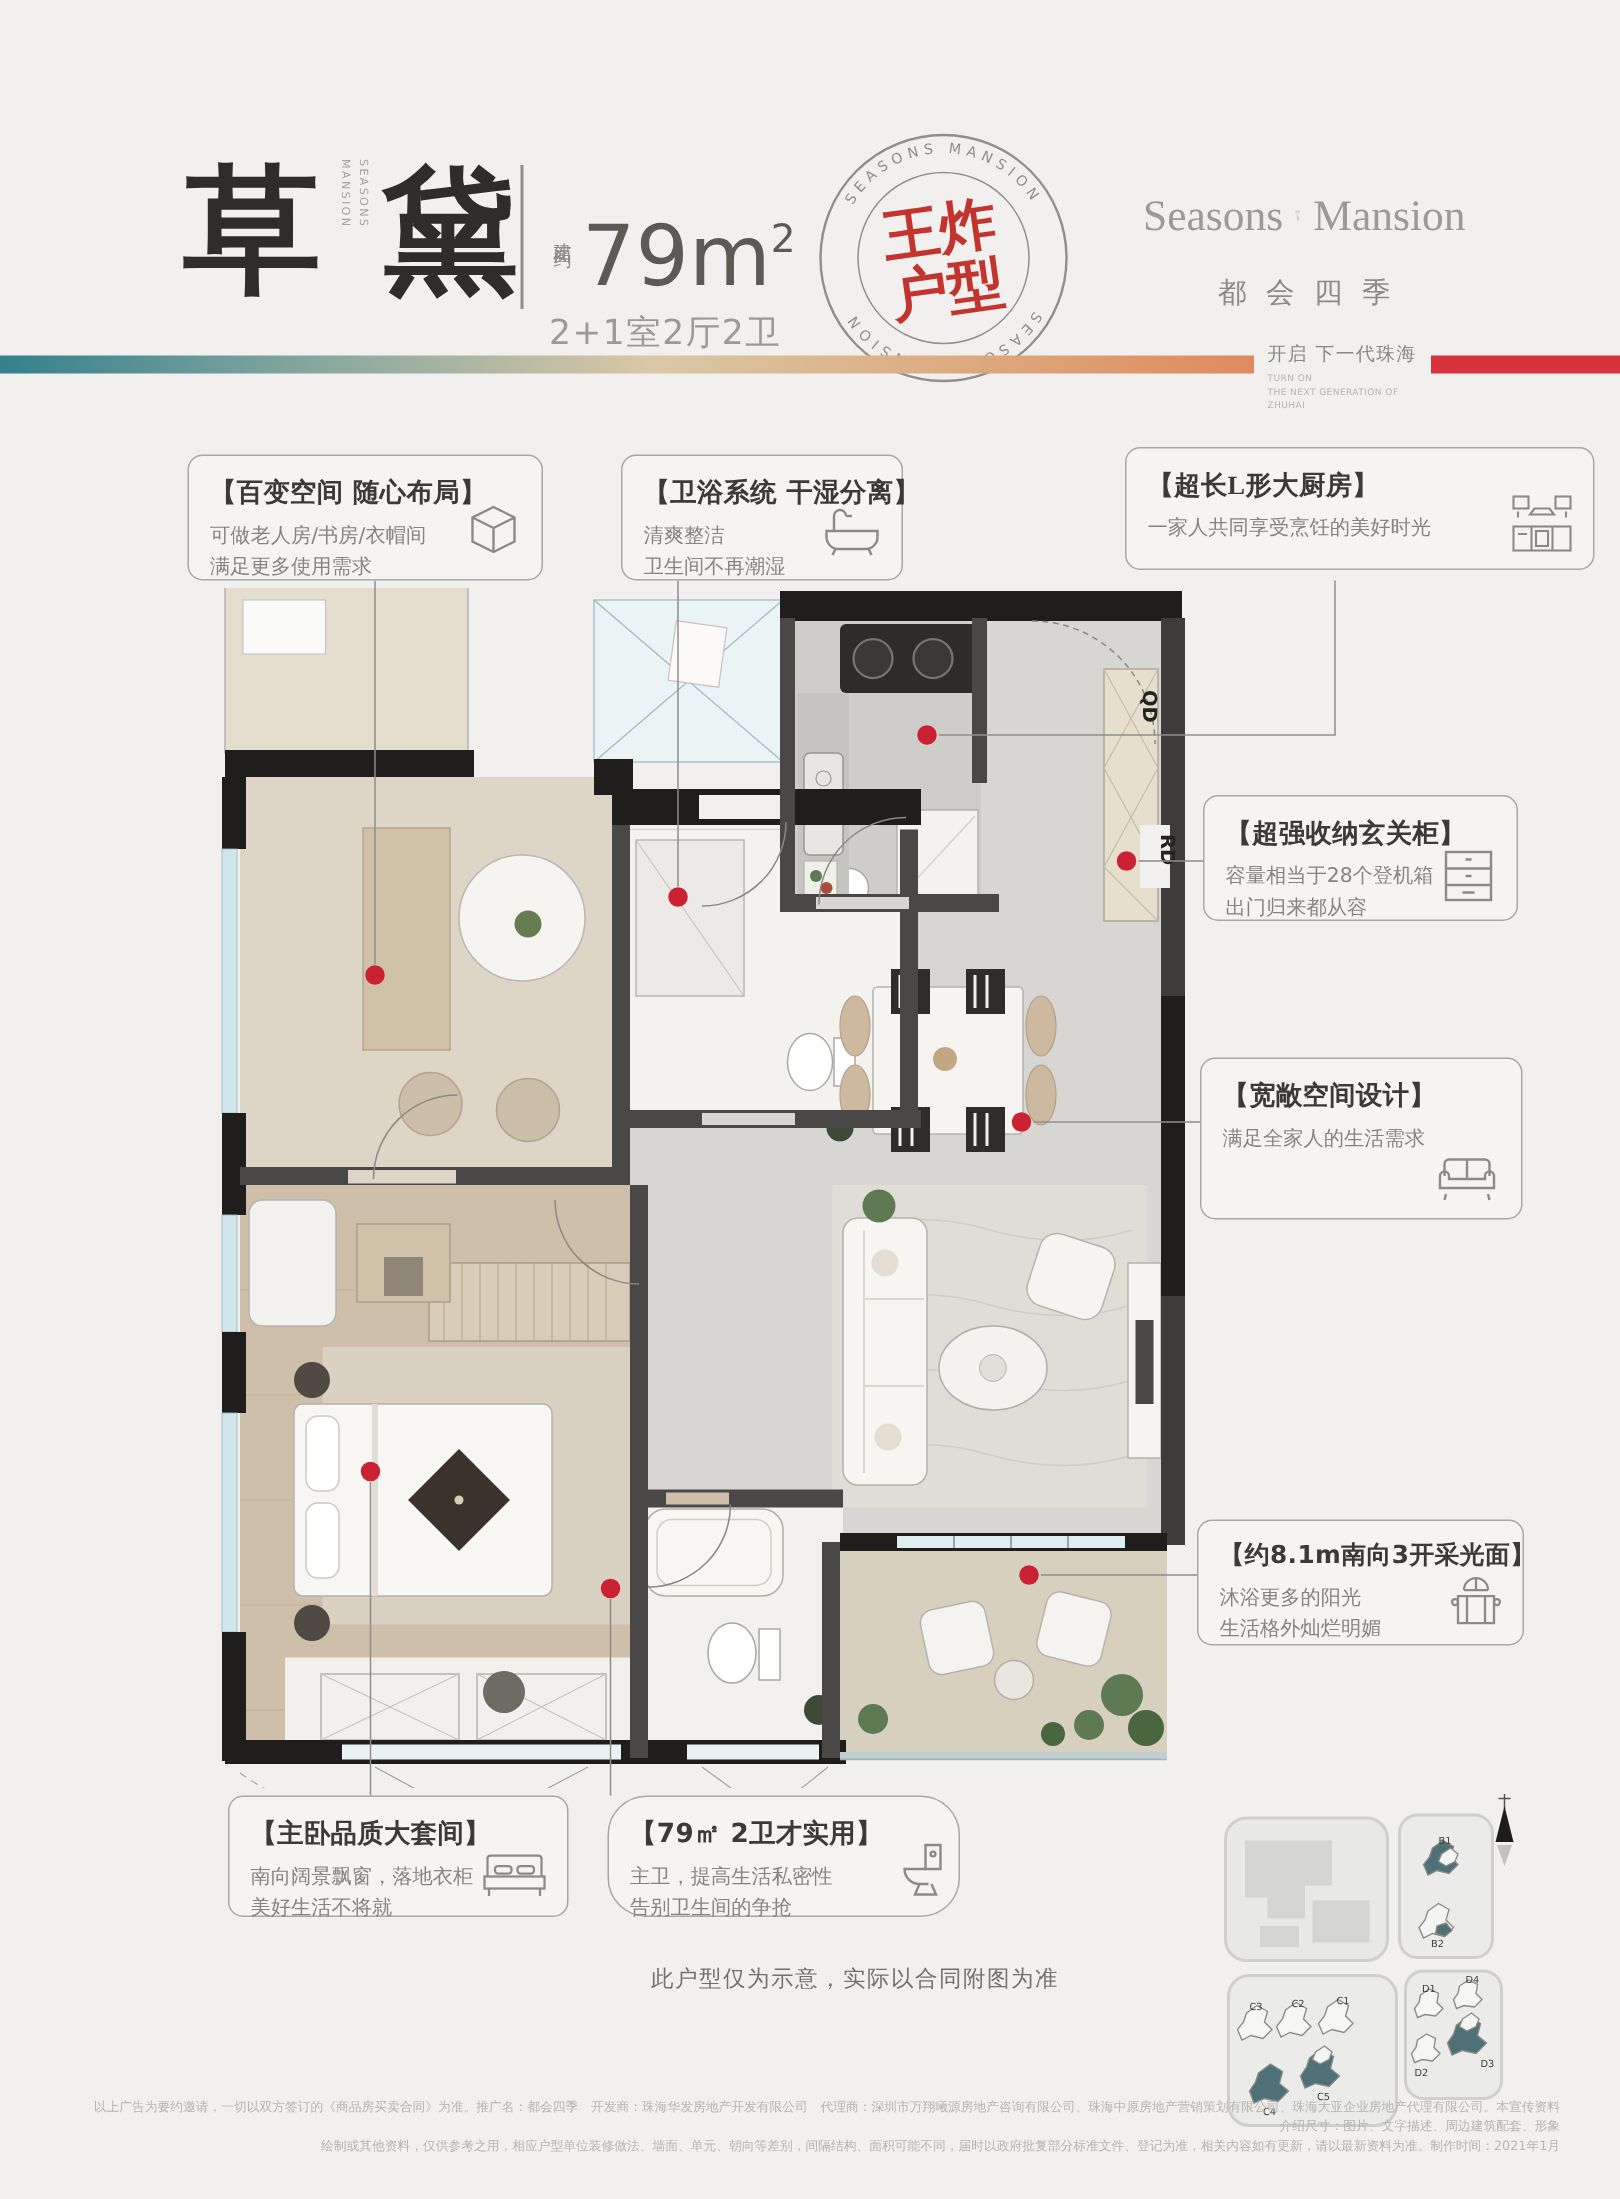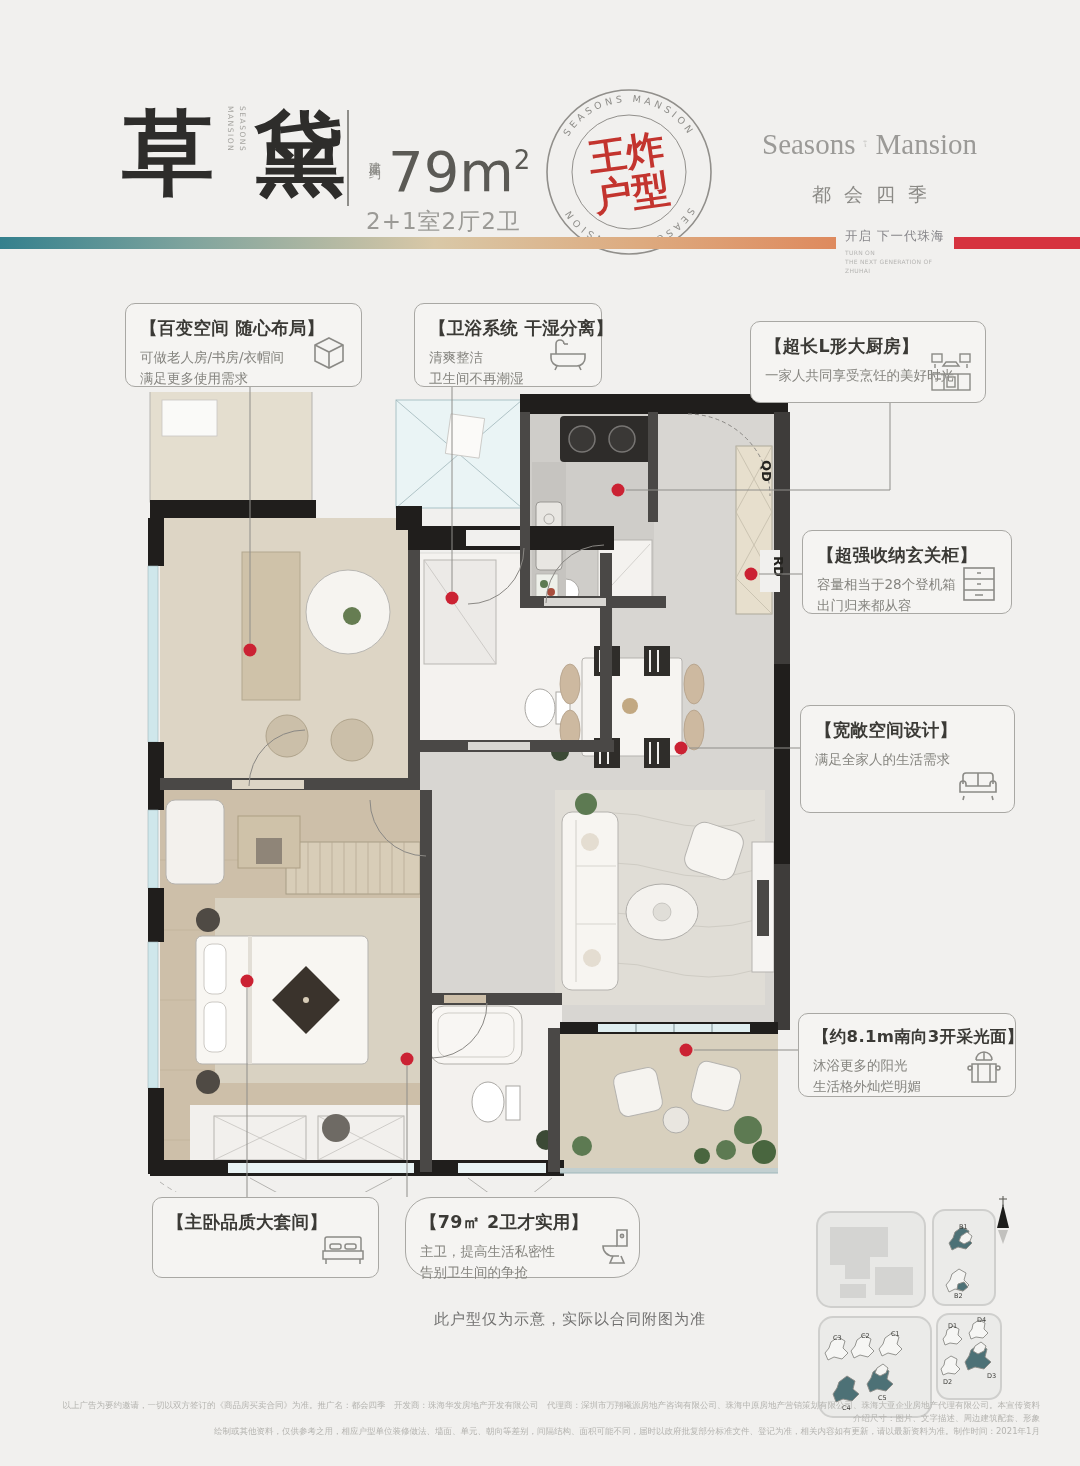--- a/index.html
+++ b/index.html
@@ -361,21 +361,21 @@
     <span class="co-icon">
       <svg width="40" height="36" viewBox="0 0 40 36" fill="none" stroke="#8b8a86" stroke-width="1.6">
         <path d="M3,18 h34 v4 a8,8 0 0 1 -8,8 h-18 a8,8 0 0 1 -8,-8 z"></path>
         <path d="M9,30 l-2,4 M31,30 l2,4"></path>
           <path d="M8,18 V8 a4,4 0 0 1 8,0"></path>
           <path d="M16,8 h4"></path>
       </svg>
     </span>
   </div>
 
-  <div class="abs callout" style="left:750px;top:321px;width:236px;height:82px;">
+  <div class="abs callout" style="left:750px;top:298px;width:313px;height:82px;font-family:Liberation Serif, serif;">
     <div class="co-title">【超长L形大厨房】</div>
     <div class="co-body">
       <div>一家人共同享受烹饪的美好时光</div>
         <div></div>
     </div>
     <span class="co-icon" style="bottom:10px;">
       <svg width="42" height="40" viewBox="0 0 42 40" fill="none" stroke="#8b8a86" stroke-width="1.4">
         <rect x="2" y="2" width="10" height="8"></rect>
           <rect x="30" y="2" width="10" height="8"></rect>
         <path d="M16,10 h10 l3,4 h-16 z"></path>
@@ -431,20 +431,24 @@
         <path d="M6,16 h24 v18 h-24 z"></path>
           <path d="M12,16 v18 M24,16 v18"></path>
         <circle cx="4" cy="20" r="2"></circle>
           <circle cx="32" cy="20" r="2"></circle>
       </svg>
     </span>
   </div>
 
   <div class="abs callout" style="left:152px;top:1197px;width:227px;height:81px;">
     <div class="co-title">【主卧品质大套间】</div>
+    <div class="co-body">
+      <div>南向阔景飘窗，落地衣柜</div>
+        <div>美好生活不将就</div>
+    </div>
     <span class="co-icon" style="bottom:10px;">
       <svg width="44" height="34" viewBox="0 0 44 34" fill="none" stroke="#8b8a86" stroke-width="1.5">
         <path d="M4,18 V6 a2,2 0 0 1 2,-2 h32 a2,2 0 0 1 2,2 v12"></path>
         <rect x="2" y="18" width="40" height="8"></rect>
           <path d="M5,26 v5 M39,26 v5"></path>
         <rect x="9" y="11" width="11" height="5" rx="2"></rect>
           <rect x="24" y="11" width="11" height="5" rx="2"></rect>
       </svg>
     </span>
   </div>

